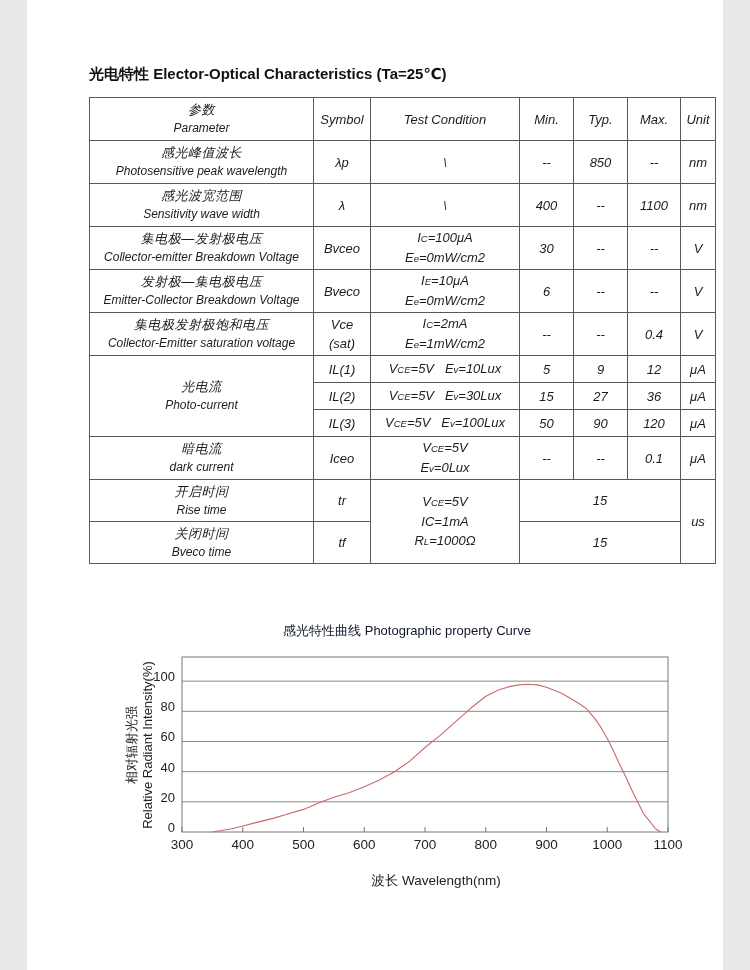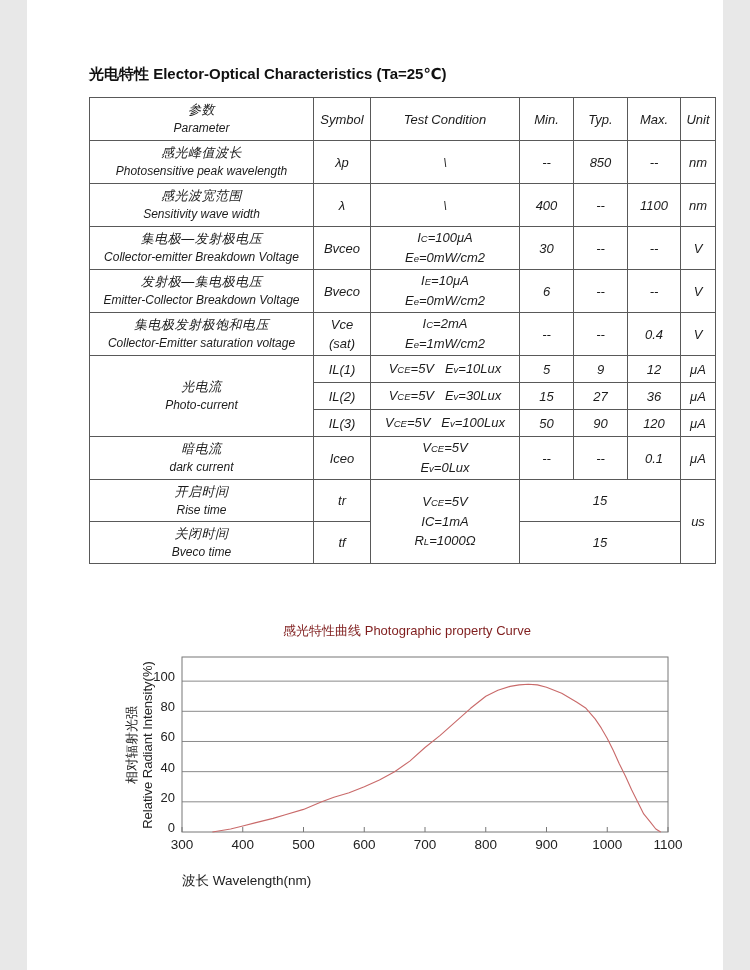--- a/index.html
+++ b/index.html
@@ -10,24 +10,24 @@
   #h-curves{top:583px;}
   table.chars{position:absolute;left:62px;top:97px;border-collapse:collapse;table-layout:fixed;width:626px;font-style:italic;}
   table.chars td{border:1px solid #595959;text-align:center;vertical-align:middle;padding:0 2px;font-size:13px;line-height:19px;color:#1c1c1c;overflow:hidden;}
   .h43{height:43px;}
   .h42{height:42px;}
   .h27{height:27px;}
   .zh{font-size:13px;letter-spacing:0.5px;}
   .en{font-size:12px;}
   .cond{white-space:pre-wrap;}
   .sub{font-size:9.5px;}
-  .chart-title{position:absolute;left:120px;top:622px;width:520px;text-align:center;font-size:13px;color:#7f1d1d;}
+  .chart-title{position:absolute;left:120px;top:622px;width:520px;text-align:center;font-size:13px;color:#0f172a;}
   #curve-svg{position:absolute;left:117px;top:645px;}
   #curve-svg text{font-family:"Liberation Sans","DejaVu Sans",sans-serif;}
-  .xaxis-label{position:absolute;left:155px;top:872px;width:486px;font-size:13.5px;color:#222;}
+  .xaxis-label{position:absolute;left:166px;top:872px;width:486px;text-align:center;font-size:13.5px;color:#222;}
   .yaxis-label{position:absolute;left:113px;top:745px;transform:translate(-50%,-50%) rotate(-90deg);white-space:nowrap;text-align:center;font-size:13px;color:#222;line-height:16px;}
 </style>
 </head>
 <body>
 
 <div class="page">
 
   <div class="heading" id="h-char">光电特性 Elector-Optical Characteristics (Ta=25℃)</div>
 
   <table class="chars">

